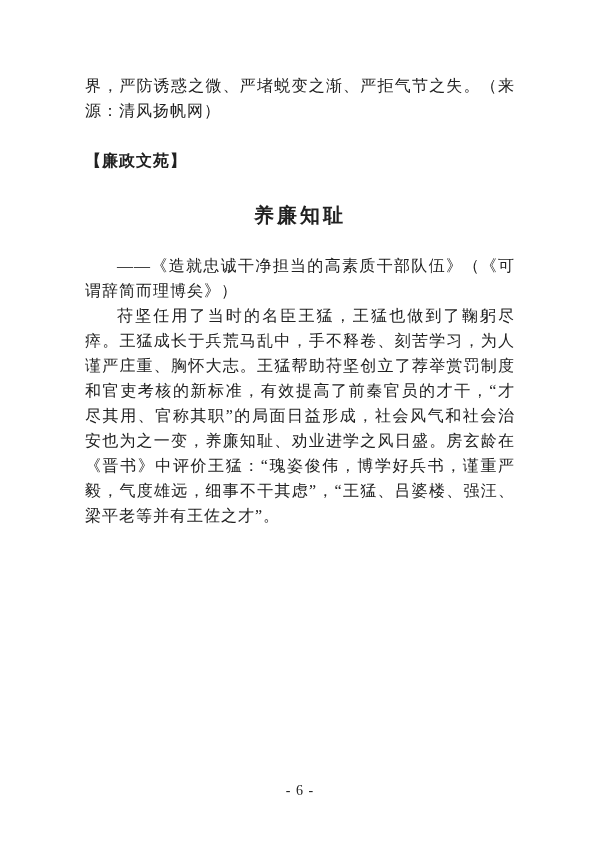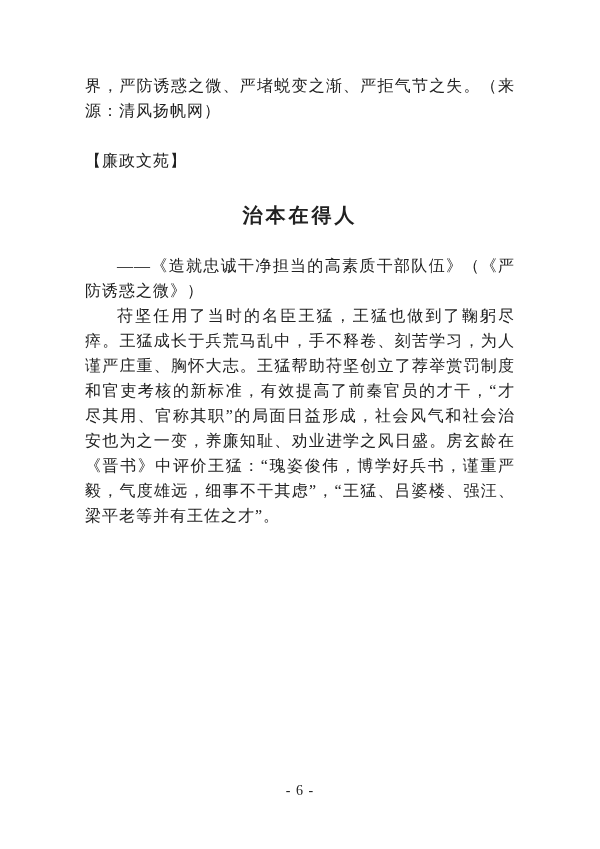--- a/index.html
+++ b/index.html
@@ -28,21 +28,21 @@
     text-align: justify;
     text-justify: inter-character;
     text-align-last: left;
     text-indent: 2em;
   }
   .para.no-indent { text-indent: 0; }
   .section-heading {
     margin-top: 25px;
     font-size: 16px;
     line-height: 25px;
-    font-weight: normal;
+    font-weight: bold;
     letter-spacing: 1px;
   }
   .article-title {
     margin-top: 27px;
     font-size: 20px;
     line-height: 30px;
     font-weight: bold;
     text-align: center;
     letter-spacing: 3px;
   }
@@ -62,24 +62,24 @@
 </head>
 <body>
 
 <div class="page">
   <div class="content">
 
     <p class="para no-indent">界，严防诱惑之微、严堵蜕变之渐、严拒气节之失。（来源：清风扬帆网）</p>
 
     <h2 class="section-heading">【廉政文苑】</h2>
 
-    <h1 class="article-title">治本在得人</h1>
+    <h1 class="article-title">养廉知耻</h1>
 
     <div class="body-block">
-      <p class="para">——《造就忠诚干净担当的高素质干部队伍》（《严防诱惑之微》）</p>
+      <p class="para">——《造就忠诚干净担当的高素质干部队伍》（《可谓辞简而理博矣》）</p>
       <p class="para">苻坚任用了当时的名臣王猛，王猛也做到了鞠躬尽瘁。王猛成长于兵荒马乱中，手不释卷、刻苦学习，为人谨严庄重、胸怀大志。王猛帮助苻坚创立了荐举赏罚制度和官吏考核的新标准，有效提高了前秦官员的才干，“才尽其用、官称其职”的局面日益形成，社会风气和社会治安也为之一变，养廉知耻、劝业进学之风日盛。房玄龄在《晋书》中评价王猛：“瑰姿俊伟，博学好兵书，谨重严毅，气度雄远，细事不干其虑”，“王猛、吕婆楼、强汪、梁平老等并有王佐之才”。</p>
 
     </div>
   </div>
 
   <div class="footer">
     <span>- 6 -</span>
   </div>
 </div>
 

